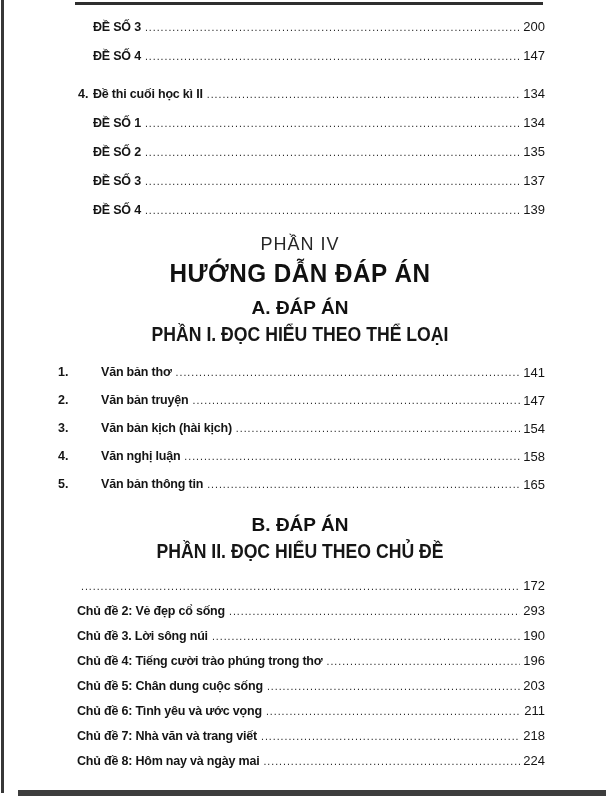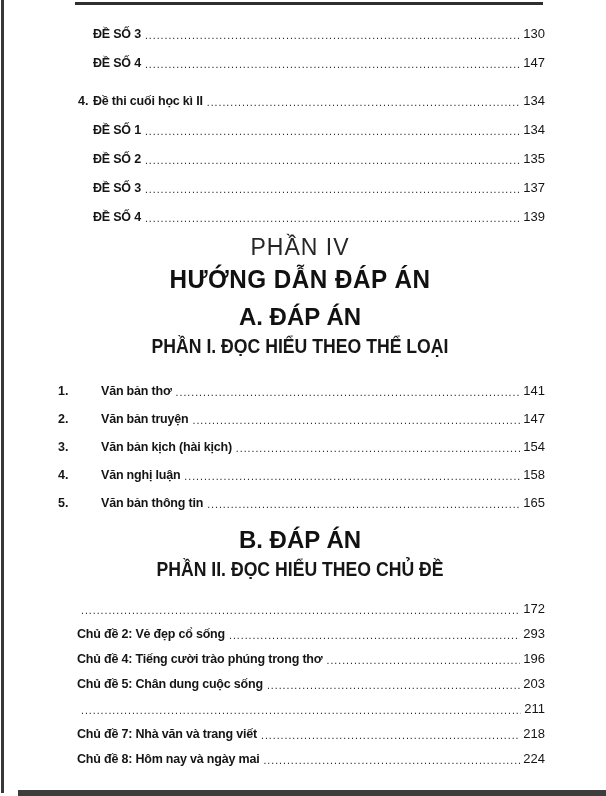--- a/index.html
+++ b/index.html
@@ -19,21 +19,21 @@
   .content {
     position: absolute;
     left: 0; top: 0;
     width: 606px;
     padding: 12px 61px 0 55px;
   }
 
   
   .row {
     display: flex;
-    align-items: flex-end;
+    align-items: center;
     height: 29px;
     font-size: 12.5px;
     white-space: nowrap;
   }
   .row .num   { font-weight: 700; color: #151515; }
   .row .label { font-weight: 700; color: #151515; letter-spacing: -0.2px; }
   .row .leader {
     flex: 1;
     overflow: hidden;
     margin: 0 3px 0 4px;
@@ -53,38 +53,38 @@
   .r-a    { padding-left: 3px; height: 28px; }
   .r-a .num { width: 43px; }
   .r-b    { padding-left: 22px; height: 25px; }
 
   .gap-before { margin-top: 9px; }
 
   
   .kicker {
     margin-top: 10px;
     text-align: center;
-    font-size: 23px;
+    font-size: 18px;
     font-weight: 400;
     letter-spacing: 1px;
     color: #262626;
   }
   .main-title {
     margin-top: 4px;
     text-align: center;
     font-size: 25px;
     font-weight: 700;
     letter-spacing: 0.5px;
     color: #111;
     transform: scaleX(0.97);
   }
   .sec-head {
     margin-top: 9px;
     text-align: center;
-    font-size: 24px;
+    font-size: 19px;
     font-weight: 700;
     color: #111;
   }
   .sec-sub {
     margin-top: 3px;
     text-align: center;
     font-size: 21px;
     font-weight: 700;
     color: #161616;
     transform: scaleX(0.84);
@@ -100,21 +100,21 @@
 <div class="edge-left"></div>
 <div class="edge-top"></div>
 <div class="edge-bottom"></div>
 
 <div class="content">
 
   <div>
     <div class="row r-sub">
       <span class="label">ĐỀ SỐ 3</span>
       <span class="leader"></span>
-      <span class="page">130</span>
+      <span class="page">200</span>
     </div>
     <div class="row r-sub">
       <span class="label">ĐỀ SỐ 4</span>
       <span class="leader"></span>
       <span class="page">147</span>
     </div>
     <div class="row r-main gap-before">
       <span class="num">4.</span>
       <span class="label">Đề thi cuối học kì II</span>
       <span class="leader"></span>
@@ -188,30 +188,36 @@
     <div class="row r-b">
       <span class="leader"></span>
       <span class="page">172</span>
     </div>
     <div class="row r-b">
       <span class="label">Chủ đề 2: Vẻ đẹp cổ sống</span>
       <span class="leader"></span>
       <span class="page">293</span>
     </div>
     <div class="row r-b">
+      <span class="label">Chủ đề 3. Lời sông núi</span>
+      <span class="leader"></span>
+      <span class="page">190</span>
+    </div>
+    <div class="row r-b">
       <span class="label">Chủ đề 4: Tiếng cười trào phúng trong thơ</span>
       <span class="leader"></span>
       <span class="page">196</span>
     </div>
     <div class="row r-b">
       <span class="label">Chủ đề 5: Chân dung cuộc sống</span>
       <span class="leader"></span>
       <span class="page">203</span>
     </div>
     <div class="row r-b">
+      <span class="label">Chủ đề 6: Tình yêu và ước vọng</span>
       <span class="leader"></span>
       <span class="page">211</span>
     </div>
     <div class="row r-b">
       <span class="label">Chủ đề 7: Nhà văn và trang viết</span>
       <span class="leader"></span>
       <span class="page">218</span>
     </div>
     <div class="row r-b">
       <span class="label">Chủ đề 8: Hôm nay và ngày mai</span>

